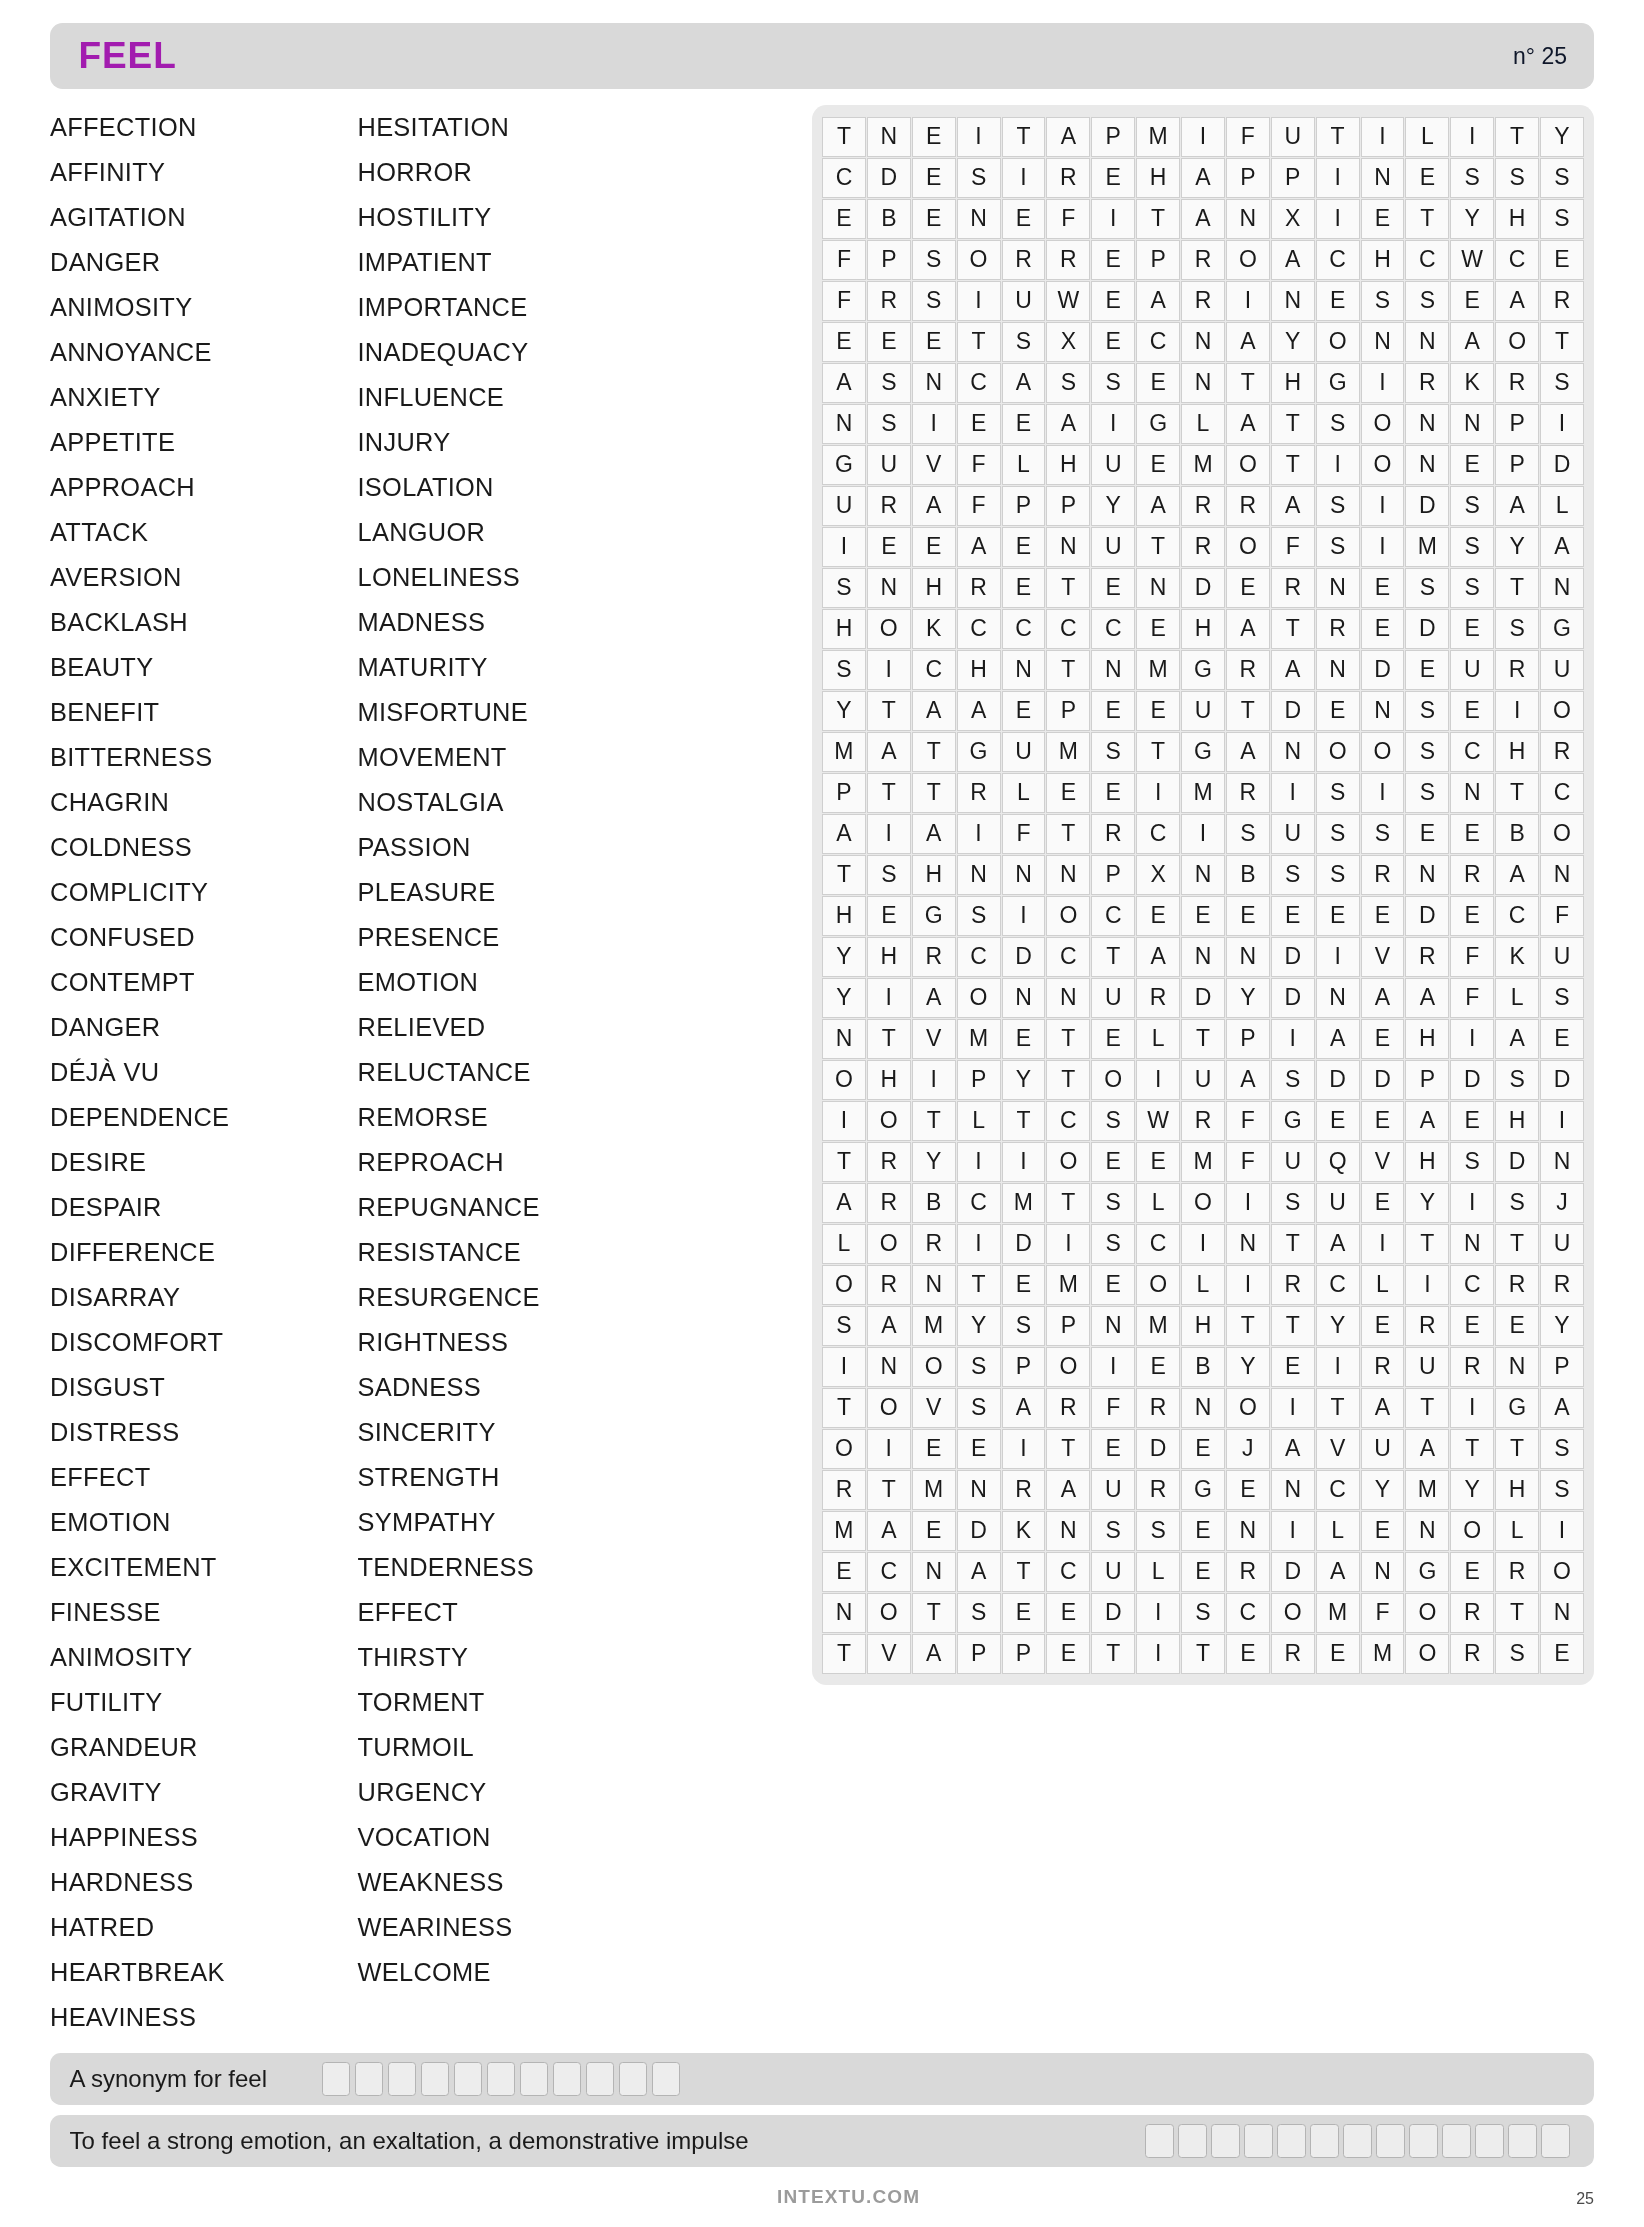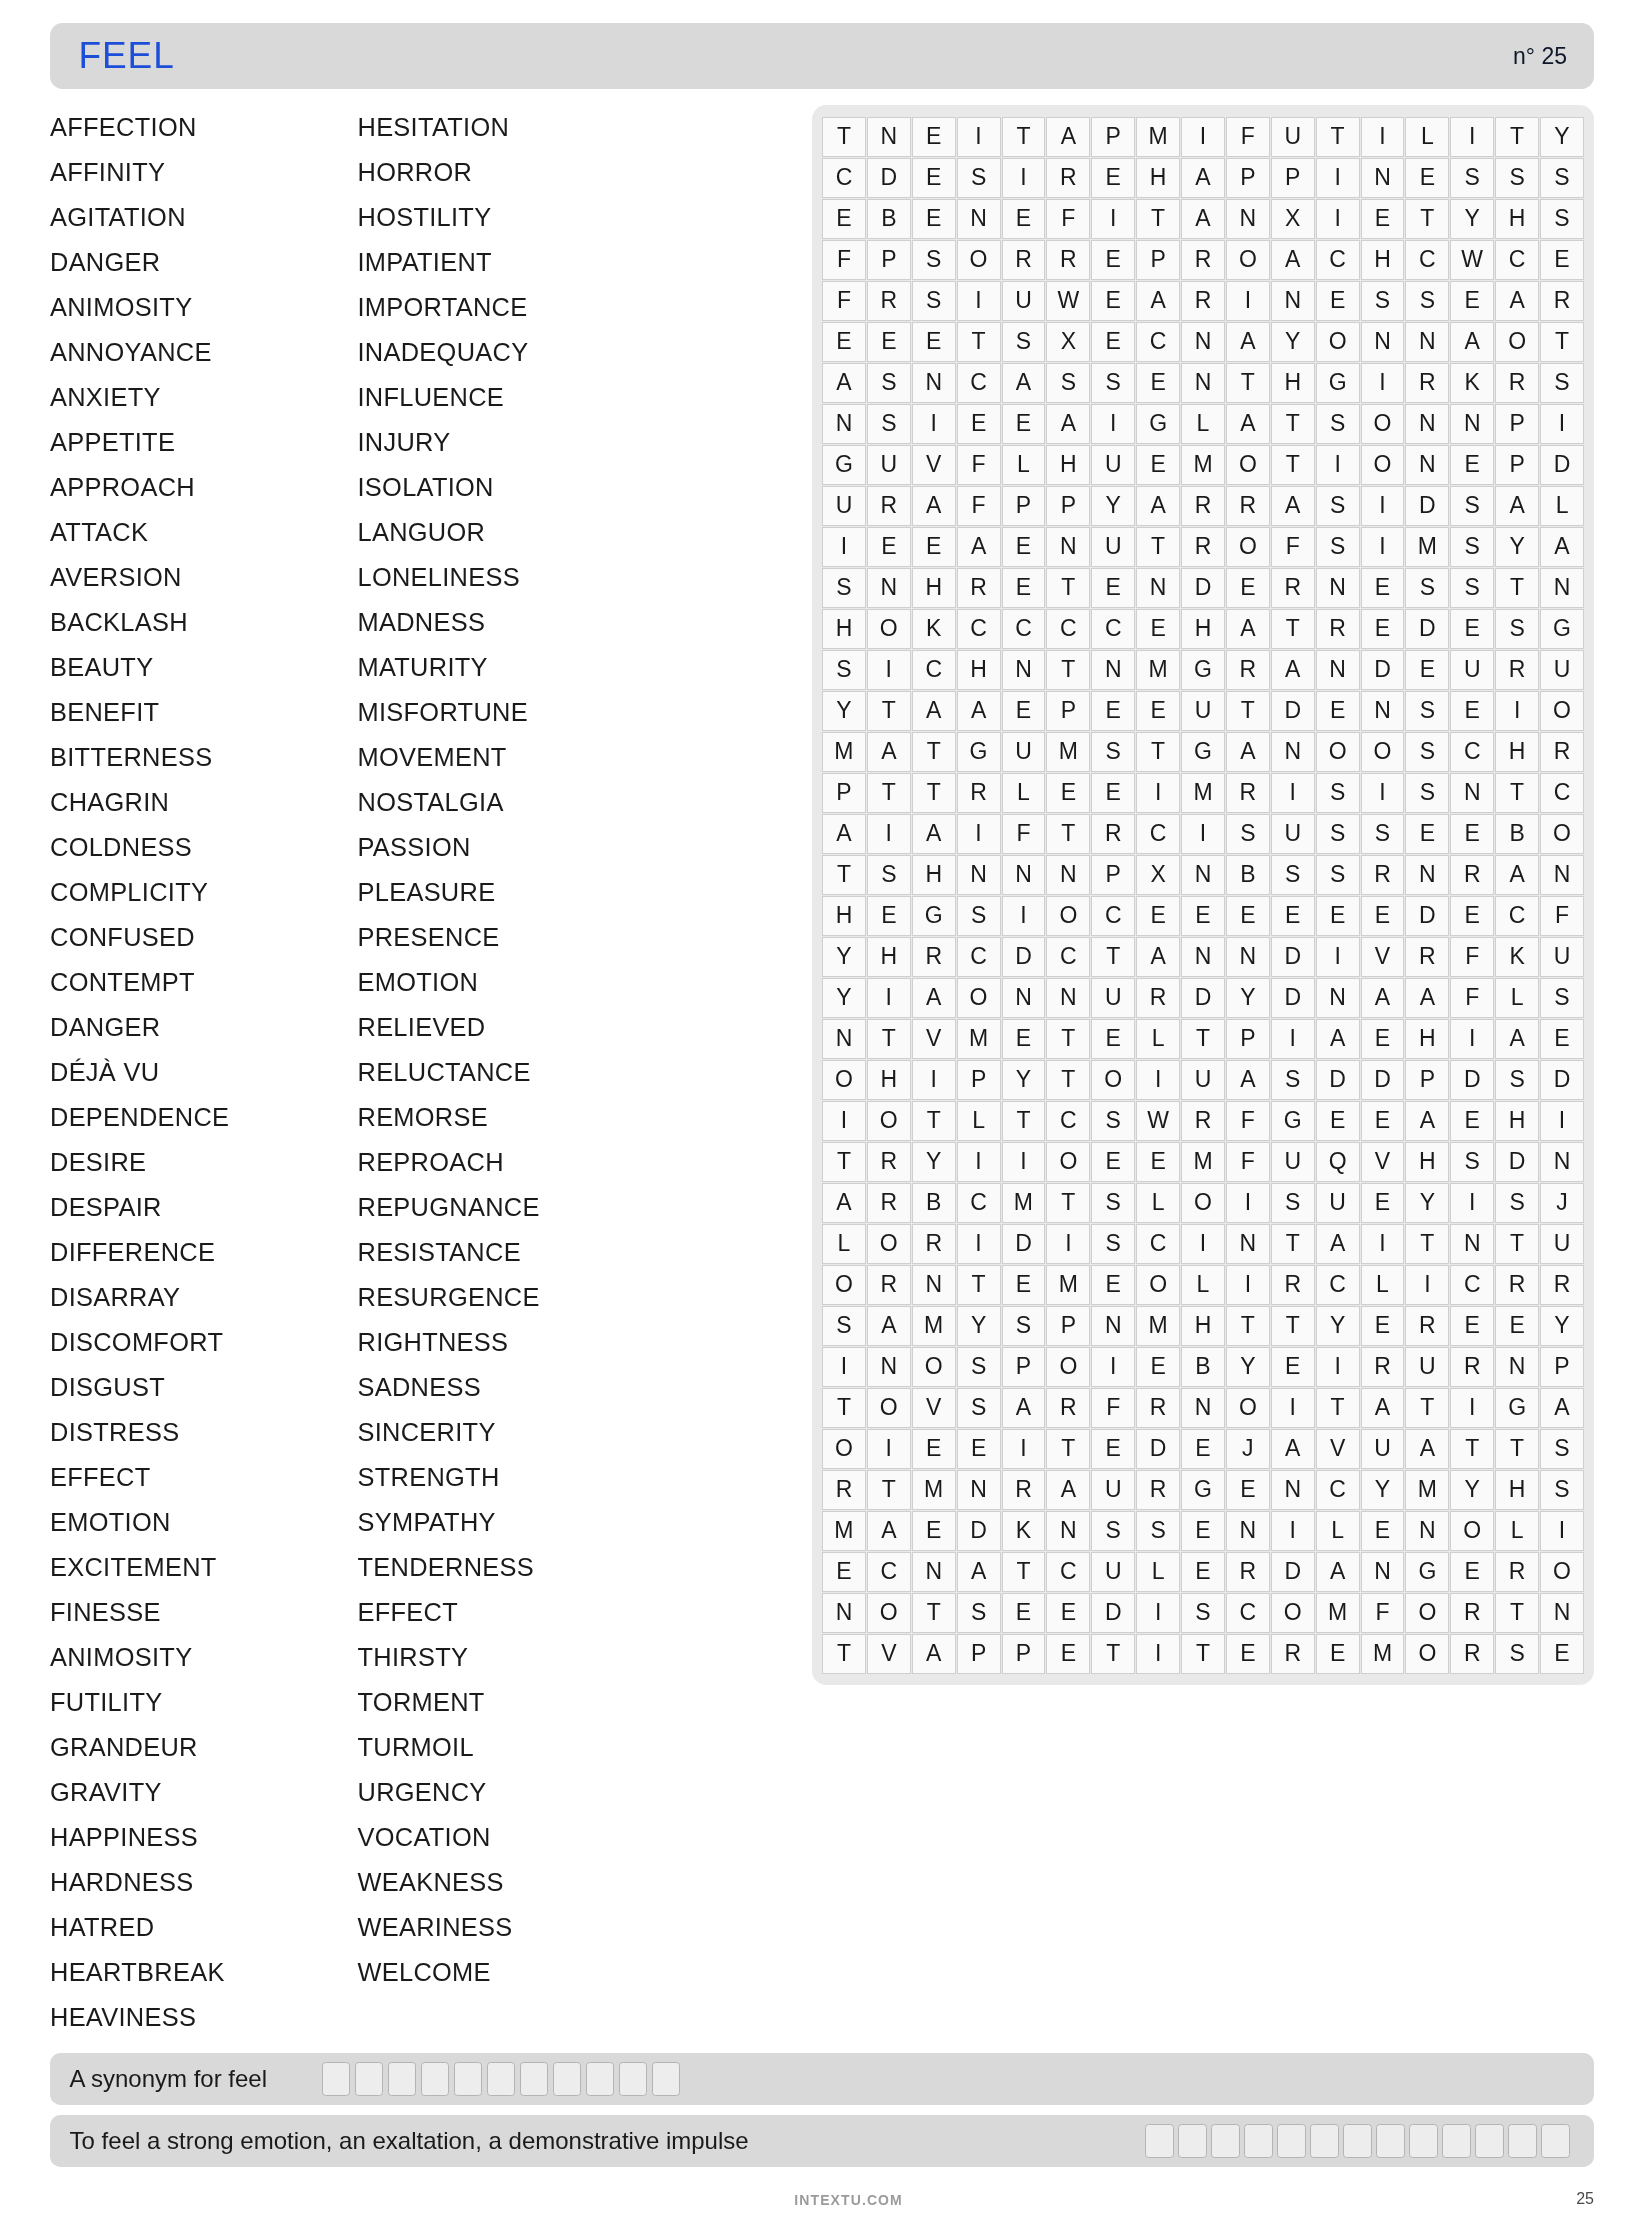--- a/index.html
+++ b/index.html
@@ -30,23 +30,23 @@
     background: #d9d9d9;
     border-radius: 12.5px;
     display: flex;
     align-items: center;
     justify-content: space-between;
     padding: 0 27px 0 28.5px;
     box-sizing: border-box;
   }
   .header-title {
     font-size: 37px;
-    font-weight: normal;
+    font-weight: bold;
     letter-spacing: 0.9px;
-    color: #1d4ed8;
+    color: #a21caf;
   }
   .header-number {
     font-size: 23px;
     color: #0f172a;
   }
 
   
   .content {
     display: flex;
     margin-top: 16px;
@@ -136,21 +136,21 @@
     position: absolute;
     left: 50px;
     right: 50px;
     bottom: 19.6px;
     display: flex;
     align-items: flex-end;
   }
   .footer-brand {
     flex: 1;
     text-align: center;
-    font-size: 14px;
+    font-size: 19px;
     letter-spacing: 1.1px;
     color: #9b9b9b;
     font-weight: bold;
     padding-left: 71px;
   }
   .footer-page {
     font-size: 16px;
     color: #4a4a4a;
   }
 </style>

